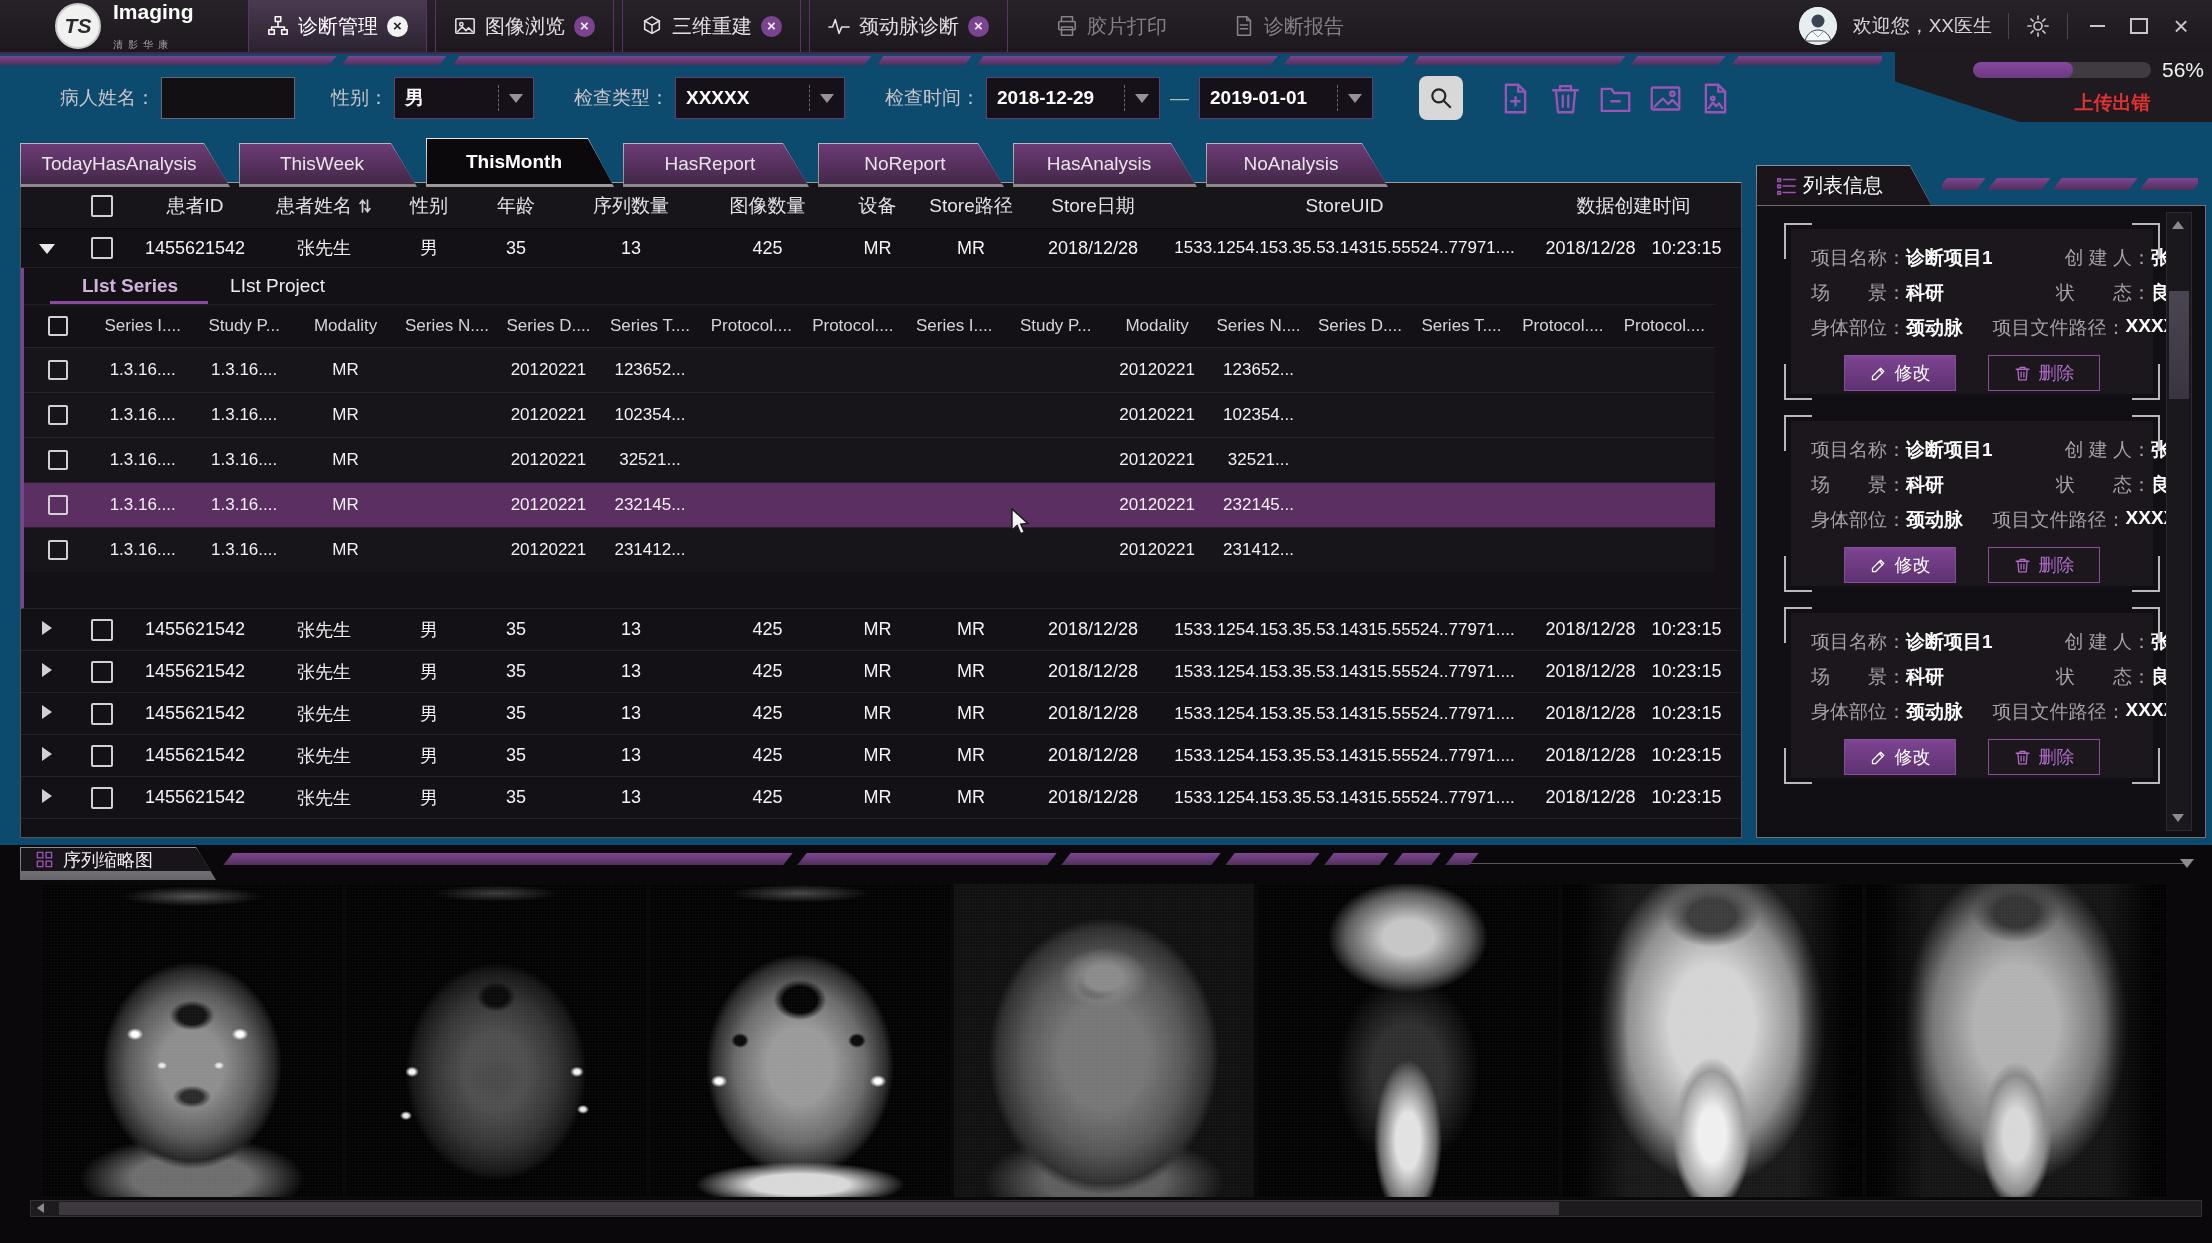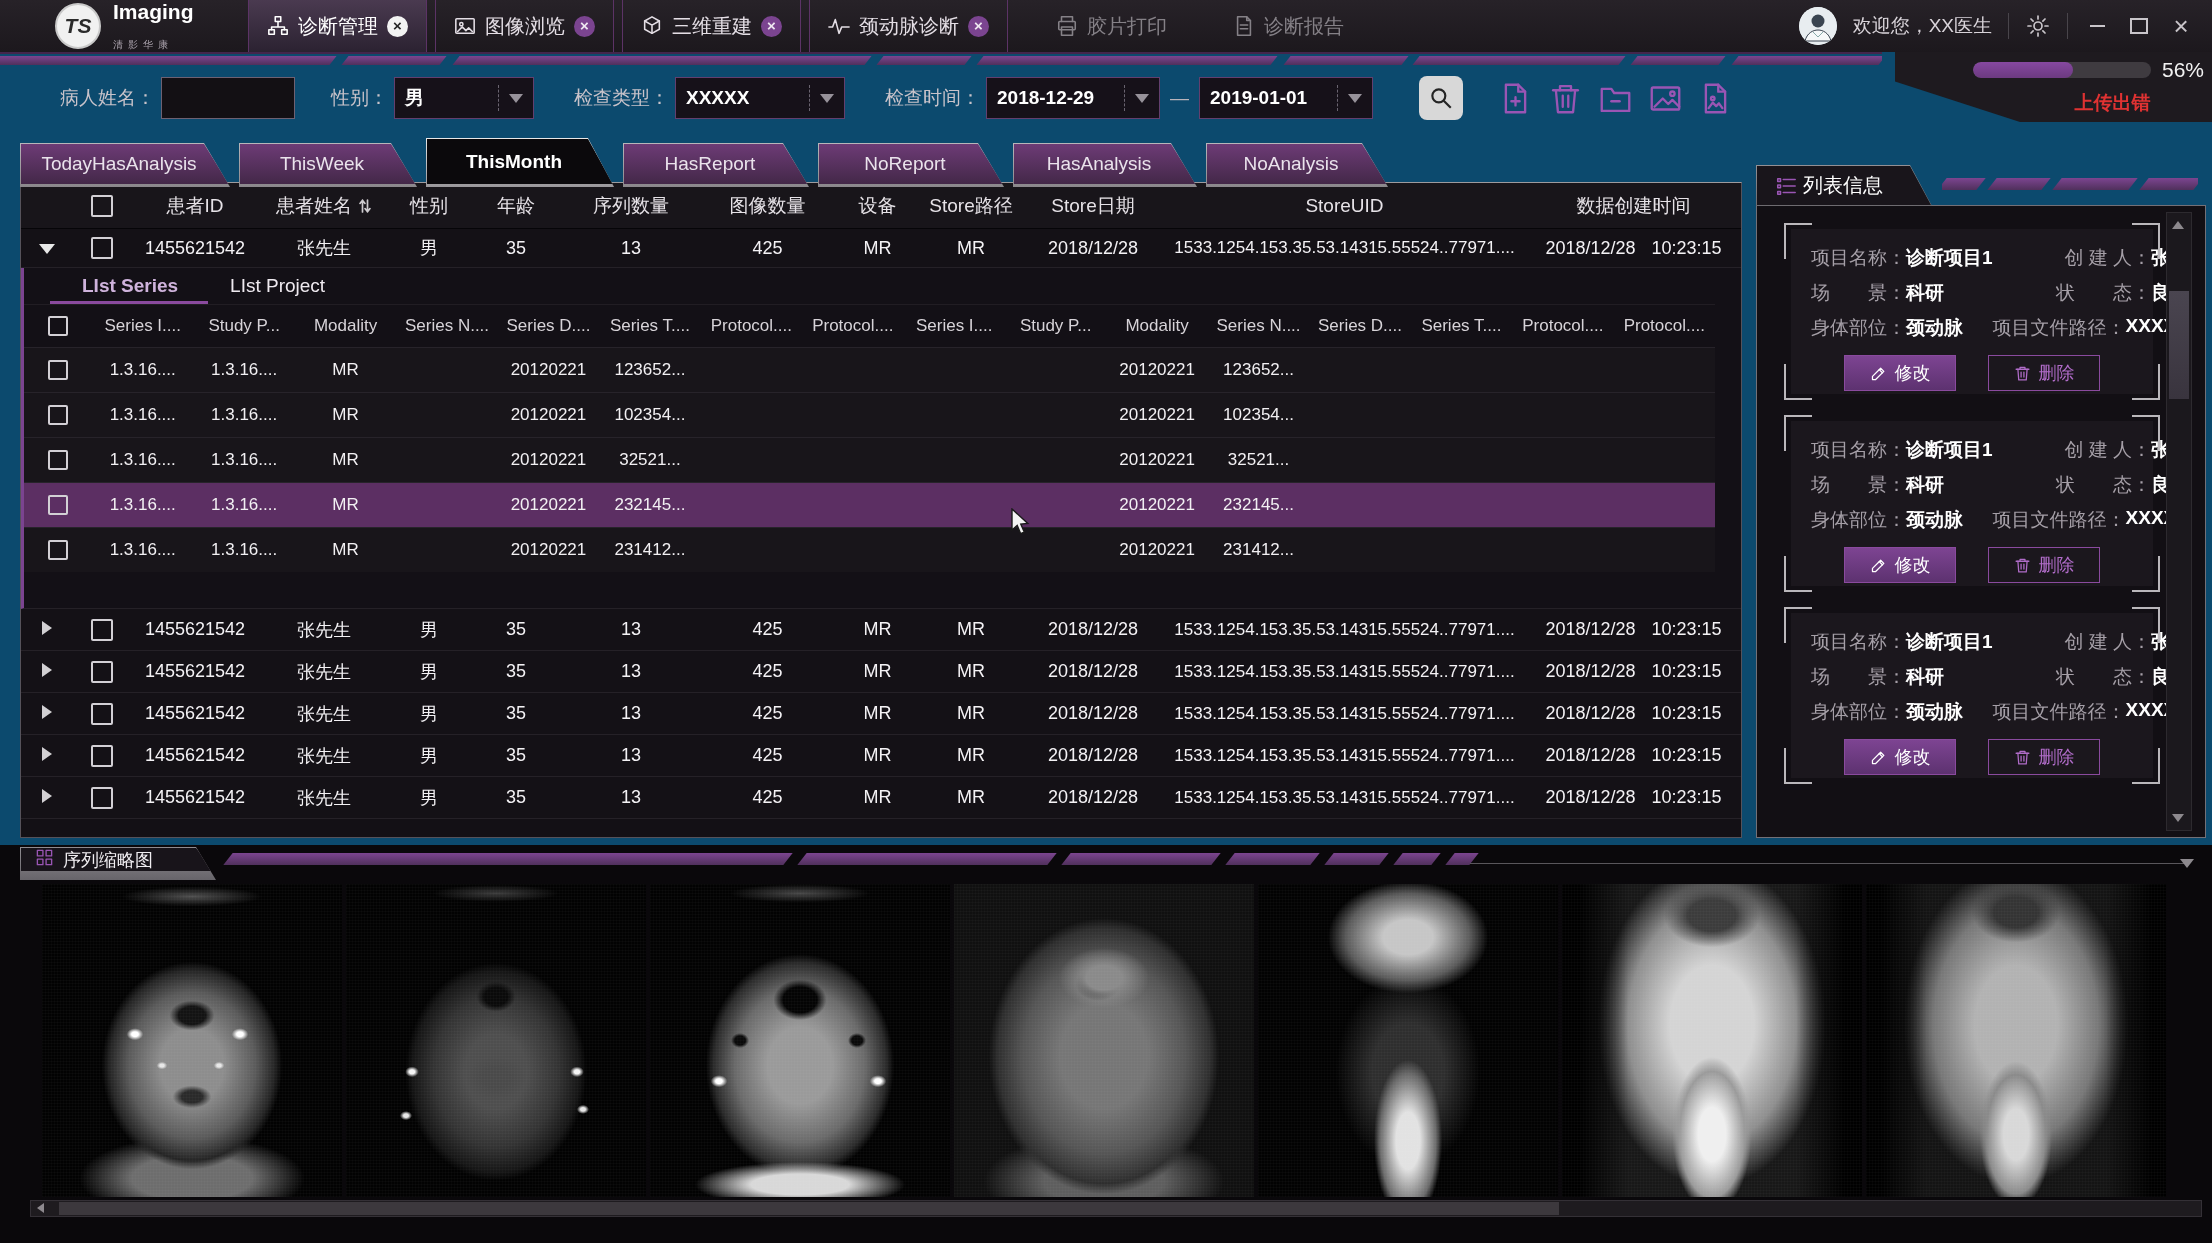--- a/index.html
+++ b/index.html
@@ -116,21 +116,21 @@
   .fv{color:#fff;font-weight:bold}
   .card-btns{display:flex;justify-content:center;gap:32px;margin-top:14px}
   .btn-edit,.btn-del{display:flex;align-items:center;justify-content:center;gap:8px;width:112px;height:36px;border-radius:0;font-size:18px;font-family:inherit;cursor:default}
   .btn-edit{background:linear-gradient(180deg,#7d4492,#5d3270);border:1px solid #8a4a9e;color:#fff}
   .btn-del{background:transparent;border:1px solid #8a4a9e;color:#b06cc8}
   .btn-edit svg,.btn-del svg{stroke:currentColor;fill:none;stroke-width:1.8;stroke-linecap:round;stroke-linejoin:round}
 
   
   .bottom-section{position:absolute;left:0;top:845px;right:0;bottom:0;background:#0a080b}
   .bs-header{position:absolute;top:2px;left:20px;width:196px;height:33px;background:linear-gradient(180deg,#908d92,#67646a);clip-path:polygon(0 0,calc(100% - 20px) 0,100% 100%,0 100%);padding:1px;box-sizing:border-box;z-index:2}
-  .bs-header .inner{height:23px;clip-path:polygon(0 0,calc(100% - 19px) 0,100% 100%,0 100%);background:#18141a;display:flex;gap:9px;padding-left:14px;color:#f0edf1;font-size:18px}
+  .bs-header .inner{height:23px;clip-path:polygon(0 0,calc(100% - 19px) 0,100% 100%,0 100%);background:#18141a;display:flex;align-items:center;gap:9px;padding-left:14px;color:#f0edf1;font-size:18px}
   .bs-stripes{position:absolute;top:8px;left:228px;height:12px;display:flex;gap:14px}
   .bs-stripes .seg{height:12px}
   .bs-line{position:absolute;top:18px;left:1470px;right:30px;height:1px;background:#59565b}
   .bs-down-arrow{position:absolute;top:14px;right:26px;width:0;height:0;border-left:7px solid transparent;border-right:7px solid transparent;border-top:9px solid #8d898e}
   .thumb-strip{position:absolute;left:42px;top:39px;display:flex;gap:4px}
   .thumb{width:300px;height:313px;background-color:#020202;position:relative;overflow:hidden}
   .thumb::after{content:'';position:absolute;inset:0;background:
      repeating-linear-gradient(0deg,rgba(255,255,255,.025) 0 1px,rgba(0,0,0,0) 1px 3px),
      repeating-linear-gradient(90deg,rgba(255,255,255,.02) 0 1px,rgba(0,0,0,0) 1px 3px)}
   .m1{background-image:

